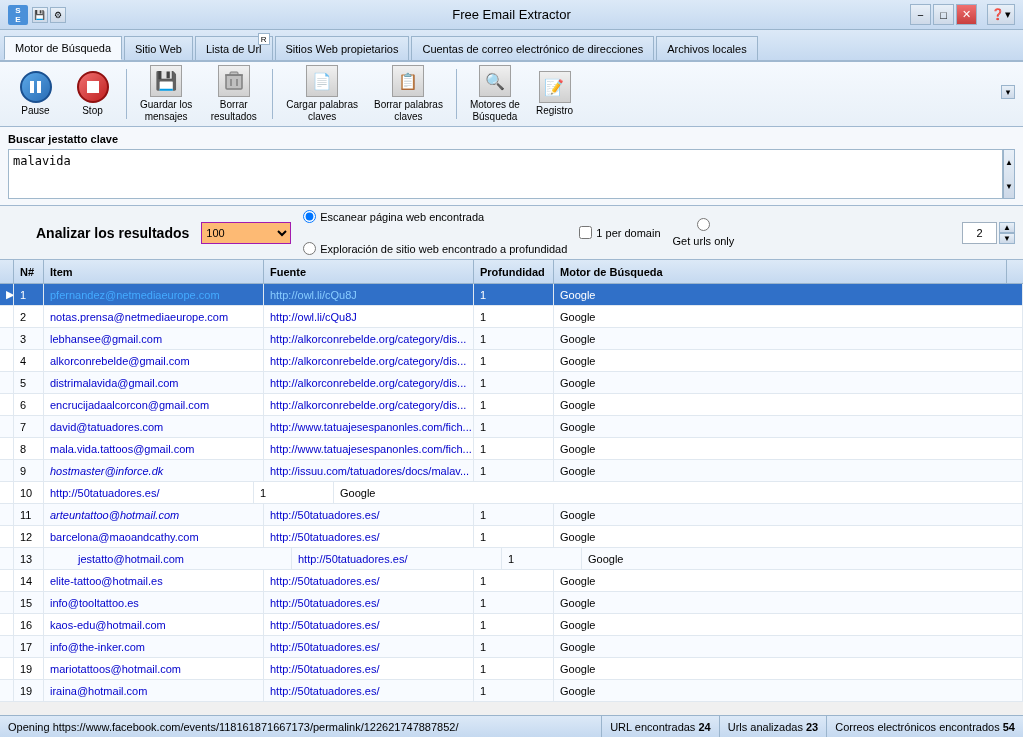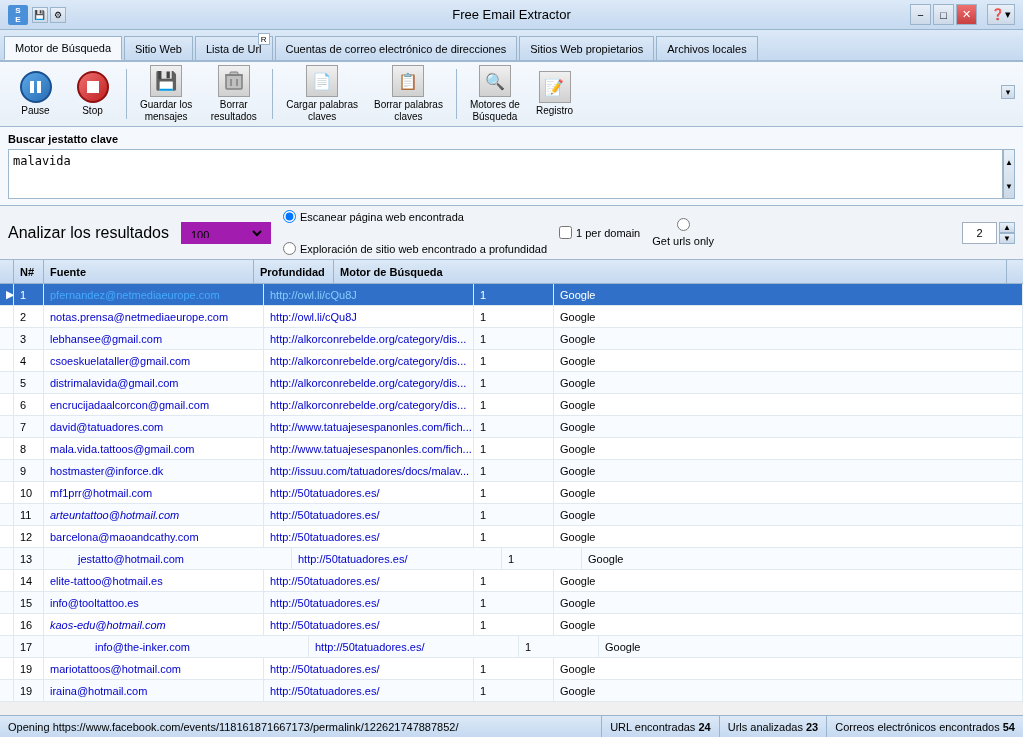--- a/index.html
+++ b/index.html
@@ -247,28 +247,29 @@
     
     .options-row {
       background: #f0f4f8;
       padding: 4px 8px;
       display: flex;
       align-items: center;
       gap: 12px;
       border-bottom: 1px solid #a0b8d0;
     }
     .options-label {
-      font-size: 16px;
-      font-weight: normal;
+      font-size: 14px;
+      font-weight: bold;
+      margin-left: 28px;
     }
     .options-select {
       width: 90px;
       height: 22px;
-      border: 6px solid #a21caf;
-      background: #a21caf;
+      border: 1px solid #a21caf;
+      background: #fdba74;
       font-size: 11px;
     }
     .radio-group {
       display: flex;
       flex-direction: column;
       gap: 19px;
       font-size: 11px;
     }
     .radio-row {
       display: flex;
@@ -426,24 +427,24 @@
     <span>Motor de Búsqueda</span>
   </div>
   <div class="tab">
     <span>Sitio Web</span>
   </div>
   <div class="tab" style="position:relative;">
     <span>Lista de Url</span>
     <span class="tab-badge">R</span>
   </div>
   <div class="tab">
+    <span>Sitios Web propietarios</span>
+  </div>
+  <div class="tab">
     <span>Cuentas de correo electrónico de direcciones</span>
-  </div>
-  <div class="tab">
-    <span>Sitios Web propietarios</span>
   </div>
   <div class="tab">
     <span>Archivos locales</span>
   </div>
 </div>
 
 <div class="toolbar">
 
   <div class="toolbar-btn">
     <div class="toolbar-btn-icon">
@@ -576,20 +577,21 @@
         <button class="spin-btn">▲</button>
         <button class="spin-btn">▼</button>
       </div>
     </div>
   </div>
 
   <div class="table-container">
     <div class="table-header">
       <div class="th col-arrow"></div>
       <div class="th col-n">N#</div>
+      <div class="th col-item">Item</div>
       <div class="th col-fuente">Fuente</div>
       <div class="th col-prof">Profundidad</div>
       <div class="th col-motor">Motor de Búsqueda</div>
       <div style="width:16px;min-width:16px;background:linear-gradient(to bottom,#dce9f7,#c5d9f0);"></div>
     </div>
     <div class="scroll-wrapper">
       <div class="scroll-content" id="table-body" style="flex:1;">
       <div class="tr selected">
             <div class="td col-arrow">▶</div>
             <div class="td col-n">1</div>
@@ -610,21 +612,21 @@
             <div class="td col-arrow"></div>
             <div class="td col-n">3</div>
             <div class="td col-item" style="color: rgb(0, 0, 204);">lebhansee@gmail.com</div>
             <div class="td col-fuente" style="color: rgb(0, 0, 204);">http://alkorconrebelde.org/category/dis...</div>
             <div class="td col-prof">1</div>
             <div class="td col-motor">Google</div>
           </div>
           <div class="tr">
             <div class="td col-arrow"></div>
             <div class="td col-n">4</div>
-            <div class="td col-item" style="color: rgb(0, 0, 204);">csoeskuelataller@gmail.com</div>
+            <div class="td col-item" style="color: rgb(0, 0, 204);">alkorconrebelde@gmail.com</div>
             <div class="td col-fuente" style="color: rgb(0, 0, 204);">http://alkorconrebelde.org/category/dis...</div>
             <div class="td col-prof">1</div>
             <div class="td col-motor">Google</div>
           </div>
           <div class="tr">
             <div class="td col-arrow"></div>
             <div class="td col-n">5</div>
             <div class="td col-item" style="color: rgb(0, 0, 204);">distrimalavida@gmail.com</div>
             <div class="td col-fuente" style="color: rgb(0, 0, 204);">http://alkorconrebelde.org/category/dis...</div>
             <div class="td col-prof">1</div>
@@ -650,29 +652,28 @@
             <div class="td col-arrow"></div>
             <div class="td col-n">8</div>
             <div class="td col-item" style="color: rgb(0, 0, 204);">mala.vida.tattoos@gmail.com</div>
             <div class="td col-fuente" style="color: rgb(0, 0, 204);">http://www.tatuajesespanonles.com/fich...</div>
             <div class="td col-prof">1</div>
             <div class="td col-motor">Google</div>
           </div>
           <div class="tr">
             <div class="td col-arrow"></div>
             <div class="td col-n">9</div>
-            <div class="td col-item" style="color: rgb(0, 0, 204);">hostmaster@inforce.dk</div>
+            <div class="td col-item" style="color: rgb(0, 0, 204); font-style: italic;">hostmaster@inforce.dk</div>
             <div class="td col-fuente" style="color: rgb(0, 0, 204);">http://issuu.com/tatuadores/docs/malav...</div>
             <div class="td col-prof">1</div>
             <div class="td col-motor">Google</div>
           </div>
           <div class="tr">
             <div class="td col-arrow"></div>
             <div class="td col-n">10</div>
-            <div class="td col-item" style="color: rgb(0, 0, 204);">mf1prr@hotmail.com</div>
             <div class="td col-fuente" style="color: rgb(0, 0, 204);">http://50tatuadores.es/</div>
             <div class="td col-prof">1</div>
             <div class="td col-motor">Google</div>
           </div>
           <div class="tr">
             <div class="td col-arrow"></div>
             <div class="td col-n">11</div>
             <div class="td col-item" style="color: rgb(0, 0, 204); font-style: italic;">arteuntattoo@hotmail.com</div>
             <div class="td col-fuente" style="color: rgb(0, 0, 204);">http://50tatuadores.es/</div>
             <div class="td col-prof">1</div>
@@ -706,29 +707,29 @@
             <div class="td col-arrow"></div>
             <div class="td col-n">15</div>
             <div class="td col-item" style="color: rgb(0, 0, 204);">info@tooltattoo.es</div>
             <div class="td col-fuente" style="color: rgb(0, 0, 204);">http://50tatuadores.es/</div>
             <div class="td col-prof">1</div>
             <div class="td col-motor">Google</div>
           </div>
           <div class="tr">
             <div class="td col-arrow"></div>
             <div class="td col-n">16</div>
-            <div class="td col-item" style="color: rgb(0, 0, 204); font-style: italic;">kaos-edu@hotmail.com</div>
+            <div class="td col-item" style="color: rgb(0, 0, 204);">kaos-edu@hotmail.com</div>
             <div class="td col-fuente" style="color: rgb(0, 0, 204);">http://50tatuadores.es/</div>
             <div class="td col-prof">1</div>
             <div class="td col-motor">Google</div>
           </div>
           <div class="tr">
             <div class="td col-arrow"></div>
             <div class="td col-n">17</div>
-            <div class="td col-item" style="color: rgb(0, 0, 204); margin-left: 45px;">info@the-inker.com</div>
+            <div class="td col-item" style="color: rgb(0, 0, 204);">info@the-inker.com</div>
             <div class="td col-fuente" style="color: rgb(0, 0, 204);">http://50tatuadores.es/</div>
             <div class="td col-prof">1</div>
             <div class="td col-motor">Google</div>
           </div>
           <div class="tr">
             <div class="td col-arrow"></div>
             <div class="td col-n">19</div>
             <div class="td col-item" style="color: rgb(0, 0, 204);">mariotattoos@hotmail.com</div>
             <div class="td col-fuente" style="color: rgb(0, 0, 204);">http://50tatuadores.es/</div>
             <div class="td col-prof">1</div>

